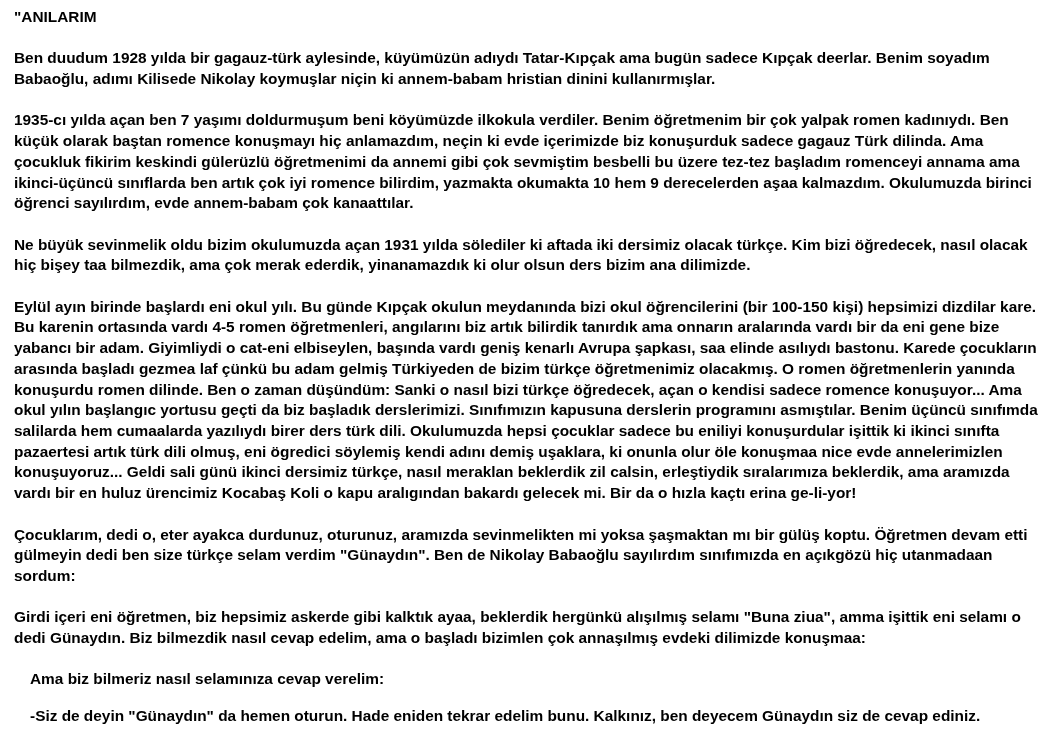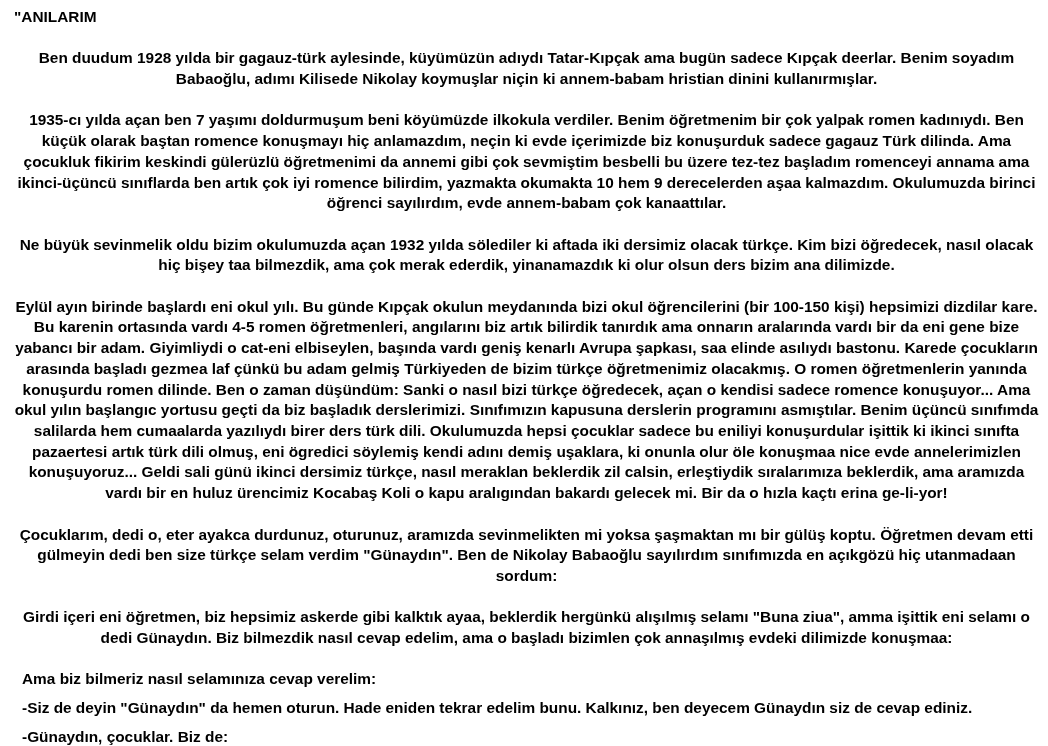--- a/index.html
+++ b/index.html
@@ -25,40 +25,40 @@
     background: #ffffff;
     -webkit-font-smoothing: antialiased;
   }
   .doc-title {
     font-size: inherit;
     font-weight: bold;
     margin: 0 0 20.7px 0;
   }
   .para {
     margin: 0 0 20.7px 0;
-    text-align: center;
+    text-align: left;
   }
   .dialog-block {
     margin: 0;
   }
   .dialog-line {
-    margin: 8px;
+    margin: 16px;
   }
 </style>
 </head>
 <body>
 
 <div class="page">
   <h1 class="doc-title">"ANILARIM</h1>
 
   <p class="para">Ben duudum 1928 yılda bir gagauz-türk aylesinde, küyümüzün adıydı Tatar-Kıpçak ama bugün sadece Kıpçak deerlar. Benim soyadım Babaoğlu, adımı Kilisede Nikolay koymuşlar niçin ki annem-babam hristian dinini kullanırmışlar.</p>
 
   <p class="para">1935-cı yılda açan ben 7 yaşımı doldurmuşum beni köyümüzde ilkokula verdiler. Benim öğretmenim bir çok yalpak romen kadınıydı. Ben küçük olarak baştan romence konuşmayı hiç anlamazdım, neçin ki evde içerimizde biz konuşurduk sadece gagauz Türk dilinda. Ama çocukluk fikirim keskindi gülerüzlü öğretmenimi da annemi gibi çok sevmiştim besbelli bu üzere tez-tez başladım romenceyi annama ama ikinci-üçüncü sınıflarda ben artık çok iyi romence bilirdim, yazmakta okumakta 10 hem 9 derecelerden aşaa kalmazdım. Okulumuzda birinci öğrenci sayılırdım, evde annem-babam çok kanaattılar.</p>
 
-  <p class="para">Ne büyük sevinmelik oldu bizim okulumuzda açan 1932 yılda sölediler ki aftada iki dersimiz olacak türkçe. Kim bizi öğredecek, nasıl olacak hiç bişey taa bilmezdik, ama çok merak ederdik, yinanamazdık ki olur olsun ders bizim ana dilimizde.</p>
+  <p class="para">Ne büyük sevinmelik oldu bizim okulumuzda açan 1931 yılda sölediler ki aftada iki dersimiz olacak türkçe. Kim bizi öğredecek, nasıl olacak hiç bişey taa bilmezdik, ama çok merak ederdik, yinanamazdık ki olur olsun ders bizim ana dilimizde.</p>
 
   <p class="para">Eylül ayın birinde başlardı eni okul yılı. Bu günde Kıpçak okulun meydanında bizi okul öğrencilerini (bir 100-150 kişi) hepsimizi dizdilar kare. Bu karenin ortasında vardı 4-5 romen öğretmenleri, angılarını biz artık bilirdik tanırdık ama onnarın aralarında vardı bir da eni gene bize yabancı bir adam. Giyimliydi o cat-eni elbiseylen, başında vardı geniş kenarlı Avrupa şapkası, saa elinde asılıydı bastonu. Karede çocukların arasında başladı gezmea laf çünkü bu adam gelmiş Türkiyeden de bizim türkçe öğretmenimiz olacakmış. O romen öğretmenlerin yanında konuşurdu romen dilinde. Ben o zaman düşündüm: Sanki o nasıl bizi türkçe öğredecek, açan o kendisi sadece romence konuşuyor... Ama okul yılın başlangıc yortusu geçti da biz başladık derslerimizi. Sınıfımızın kapusuna derslerin programını asmıştılar. Benim üçüncü sınıfımda salilarda hem cumaalarda yazılıydı birer ders türk dili. Okulumuzda hepsi çocuklar sadece bu eniliyi konuşurdular işittik ki ikinci sınıfta pazaertesi artık türk dili olmuş, eni ögredici söylemiş kendi adını demiş uşaklara, ki onunla olur öle konuşmaa nice evde annelerimizlen konuşuyoruz... Geldi sali günü ikinci dersimiz türkçe, nasıl meraklan beklerdik zil calsin, erleştiydik sıralarımıza beklerdik, ama aramızda vardı bir en huluz ürencimiz Kocabaş Koli o kapu aralıgından bakardı gelecek mi. Bir da o hızla kaçtı erina ge-li-yor!</p>
 
   <p class="para">Çocuklarım, dedi o, eter ayakca durdunuz, oturunuz, aramızda sevinmelikten mi yoksa şaşmaktan mı bir gülüş koptu. Öğretmen devam etti gülmeyin dedi ben size türkçe selam verdim "Günaydın". Ben de Nikolay Babaoğlu sayılırdım sınıfımızda en açıkgözü hiç utanmadaan sordum:</p>
 
   <p class="para">Girdi içeri eni öğretmen, biz hepsimiz askerde gibi kalktık ayaa, beklerdik hergünkü alışılmış selamı "Buna ziua", amma işittik eni selamı o dedi Günaydın. Biz bilmezdik nasıl cevap edelim, ama o başladı bizimlen çok annaşılmış evdeki dilimizde konuşmaa:</p>
 
   <div class="dialog-block">
     <div class="dialog-line">Ama biz bilmeriz nasıl selamınıza cevap verelim:</div>
     <div class="dialog-line">-Siz de deyin "Günaydın" da hemen oturun. Hade eniden tekrar edelim bunu. Kalkınız, ben deyecem Günaydın siz de cevap ediniz.</div>

